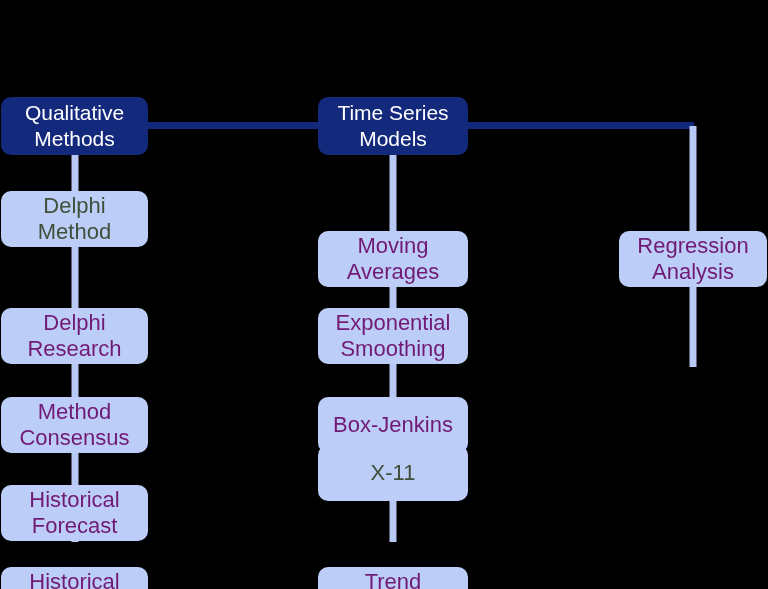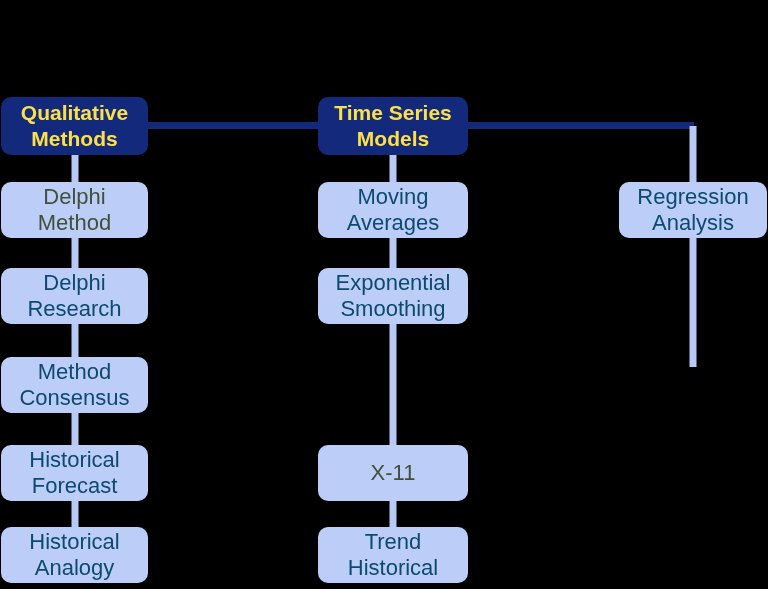--- a/index.html
+++ b/index.html
@@ -55,37 +55,37 @@
     text-align: center;
     border-radius: 10px;
     z-index: 1;
     padding: 0 3px;
     box-sizing: border-box;
   }
   .header-box {
     top: 0;
     height: 58px;
     background: #13297c;
-    color: #fde047;
-    font-weight: bold;
+    color: #ffffff;
+    font-weight: normal;
     font-size: 21px;
     line-height: 1.25;
   }
   .node {
     height: 56px;
     background: #bccdf8;
     font-size: 22px;
     line-height: 1.2;
   }
-  .r-0 { top: 85px; }
+  .r-0 { top: 94px; }
   .r-1 { top: 171px; }
   .r-2 { top: 260px; }
   .r-3 { top: 348px; }
   .r-4 { top: 430px; }
-  .node[data-color="maroon"] { color: #0c4a6e; }
+  .node[data-color="maroon"] { color: #701a75; margin-top: 40px; }
   .node[data-color="green"]  { color: #41503a; }
 </style>
 </head>
 <body>
 
 <div class="stage">
 
   <div class="hline"></div>
 
   <div class="col col-0">
@@ -114,20 +114,23 @@
     <div class="vline"></div>
     <div class="box header-box">
       <span>Time Series Models</span>
     </div>
     <div class="box node r-0" data-color="maroon">
       <span>Moving Averages</span>
     </div>
     <div class="box node r-1" data-color="maroon">
       <span>Exponential Smoothing</span>
     </div>
+    <div class="box node r-2" data-color="maroon">
+      <span>Box-Jenkins</span>
+    </div>
     <div class="box node r-3" data-color="green">
       <span>X-11</span>
     </div>
     <div class="box node r-4" data-color="maroon">
       <span>Trend Historical</span>
     </div>
   </div>
 
   <div class="col col-2">
     <div class="vline"></div>

